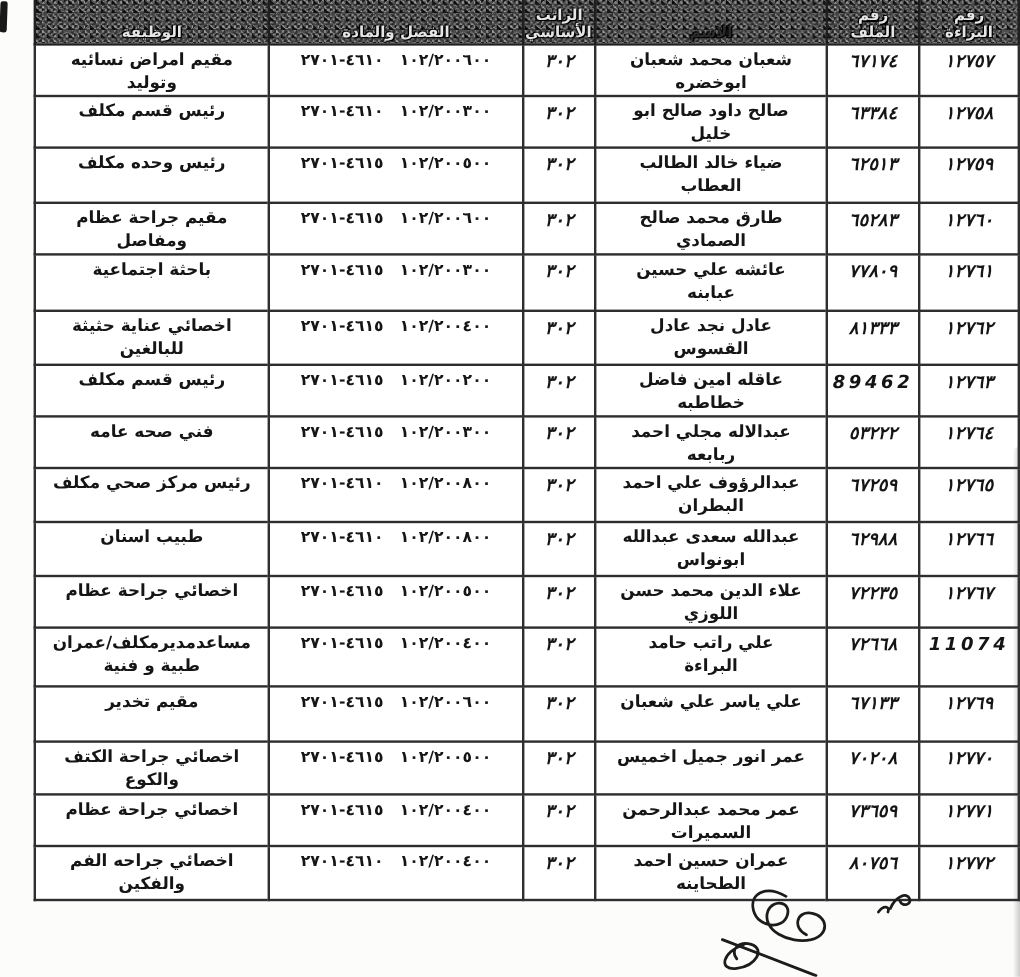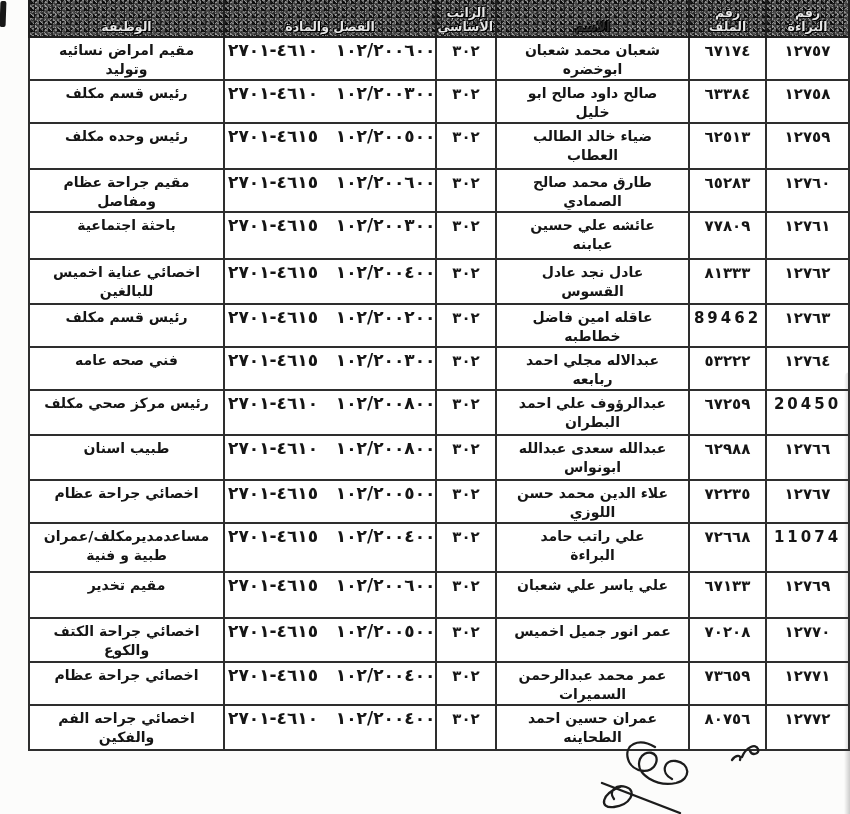--- a/index.html
+++ b/index.html
@@ -31,23 +31,23 @@
     background-size:9px 7px,5px 4px;
     border-color:#1f1f1f;
   }
   thead th.obscured{color:rgba(230,230,230,.18);}
 
   tbody td{
     vertical-align:top;padding:3px 3px 0;
     font-size:14px;font-weight:700;color:#151515;
     text-align:center;white-space:pre-line;line-height:19px;
   }
-  td.num{font-size:15px;letter-spacing:3px;line-height:20px;}
+  td.num{font-size:15px;letter-spacing:3px;line-height:20px;font-style:italic;}
   td.c-salary{letter-spacing:2px;}
-  td.c-chapter{direction:ltr;white-space:pre;letter-spacing:1px;font-size:17px;}
+  td.c-chapter{direction:ltr;white-space:pre;letter-spacing:1px;font-size:13px;}
   td.c-name{font-size:14px;}
   td.c-job{font-size:14px;}
 
   .artifact-topleft{
     position:absolute;left:0;top:1px;width:6px;height:26px;
     background:#181818;transform:rotate(2deg);border-radius:2px;
   }
   .edge-shadow{
     position:absolute;right:0;top:372px;bottom:0;width:6px;
     background:linear-gradient(to right,rgba(0,0,0,0),rgba(60,60,60,.25));
@@ -133,21 +133,21 @@
       <td class="c-chapter">١٠٢/٢٠٠٣٠٠   ٤٦١٥-٢٧٠١</td>
       <td class="c-job">باحثة اجتماعية</td>
     </tr>
         <tr style="height: 45px;">
       <td class="num c-warrant">١٢٧٦٢</td>
       <td class="num c-file">٨١٣٣٣</td>
       <td class="c-name">عادل نجد عادل
 القسوس</td>
       <td class="num c-salary">٣٠٢</td>
       <td class="c-chapter">١٠٢/٢٠٠٤٠٠   ٤٦١٥-٢٧٠١</td>
-      <td class="c-job">اخصائي عناية اخميس
+      <td class="c-job">اخصائي عناية حثيثة
 للبالغين</td>
     </tr>
         <tr style="height: 40px;">
       <td class="num c-warrant">١٢٧٦٣</td>
       <td class="num c-file">89462</td>
       <td class="c-name">عاقله امين فاضل
 خطاطبه</td>
       <td class="num c-salary">٣٠٢</td>
       <td class="c-chapter">١٠٢/٢٠٠٢٠٠   ٤٦١٥-٢٧٠١</td>
       <td class="c-job">رئيس قسم مكلف</td>
@@ -155,21 +155,21 @@
         <tr style="height: 43px;">
       <td class="num c-warrant">١٢٧٦٤</td>
       <td class="num c-file">٥٣٢٢٢</td>
       <td class="c-name">عبدالاله مجلي احمد
 ربابعه</td>
       <td class="num c-salary">٣٠٢</td>
       <td class="c-chapter">١٠٢/٢٠٠٣٠٠   ٤٦١٥-٢٧٠١</td>
       <td class="c-job">فني صحه عامه</td>
     </tr>
         <tr style="height: 45px;">
-      <td class="num c-warrant">20450</td>
+      <td class="num c-warrant">١٢٧٦٥</td>
       <td class="num c-file">٦٧٢٥٩</td>
       <td class="c-name">عبدالرؤوف علي احمد
 البطران</td>
       <td class="num c-salary">٣٠٢</td>
       <td class="c-chapter">١٠٢/٢٠٠٨٠٠   ٤٦١٠-٢٧٠١</td>
       <td class="c-job">رئيس مركز صحي مكلف</td>
     </tr>
         <tr style="height: 45px;">
       <td class="num c-warrant">١٢٧٦٦</td>
       <td class="num c-file">٦٢٩٨٨</td>

